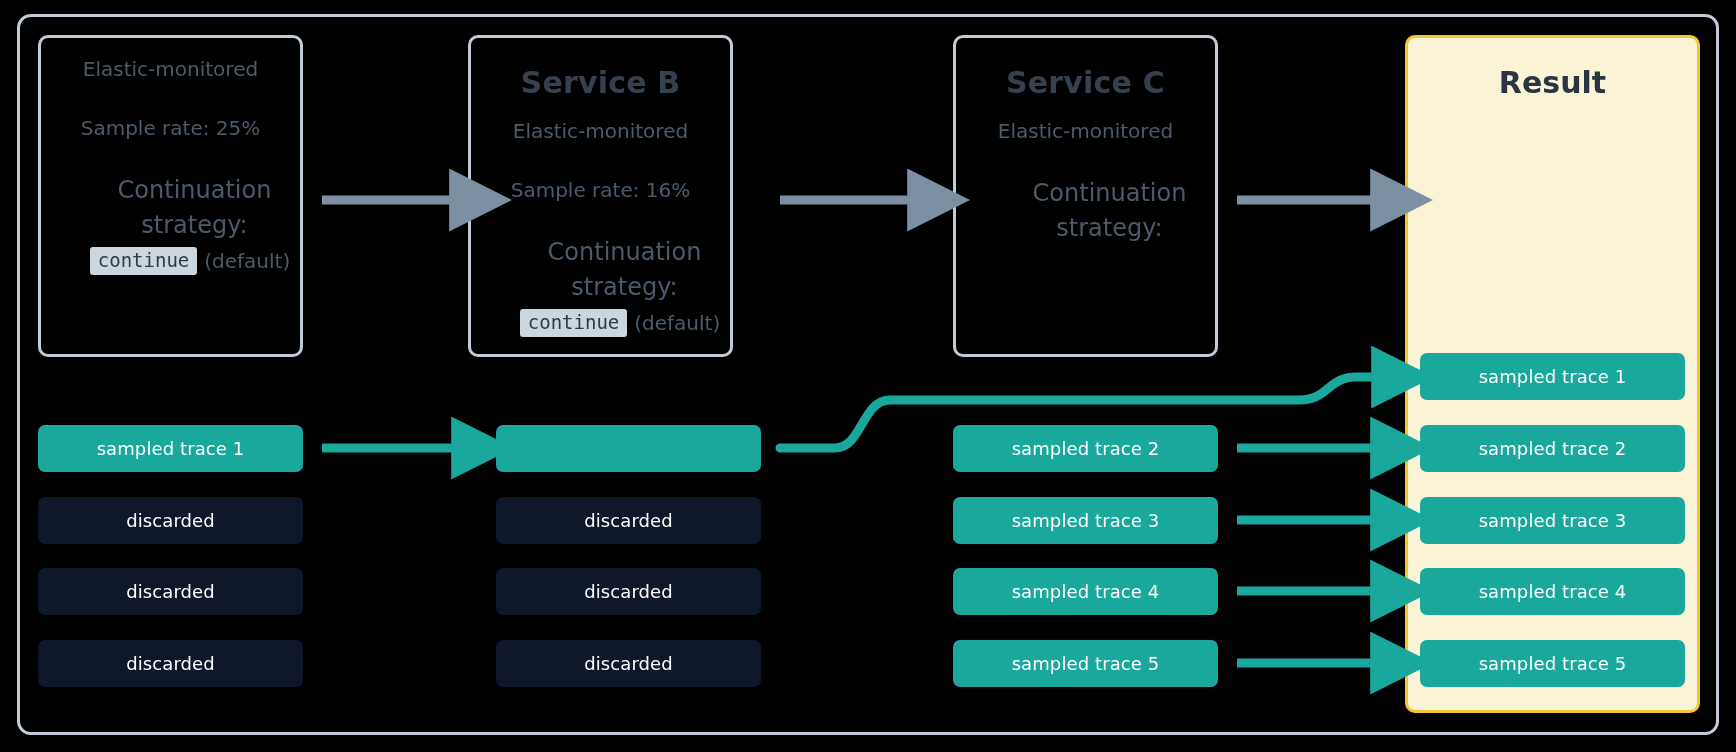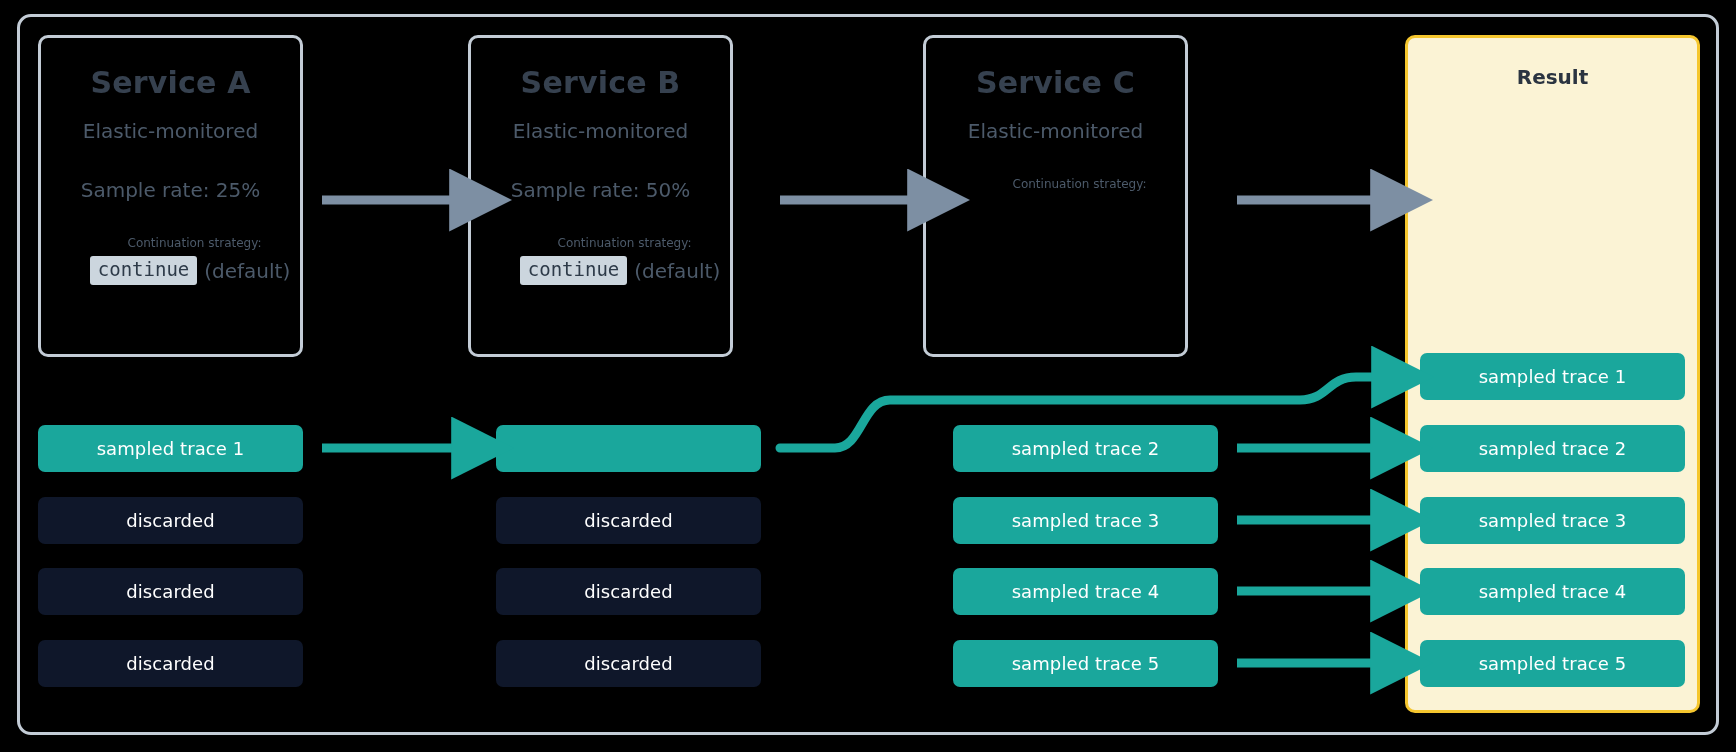--- a/index.html
+++ b/index.html
@@ -53,21 +53,21 @@
     font-size: 20px;
     color: #4c5a6a;
     margin-top: 19px;
   }
   .service-card .svc-rate {
     font-size: 20px;
     color: #4c5a6a;
     margin-top: 35px;
   }
   .service-card .svc-strat-label {
-    font-size: 12px;
+    font-size: 24px;
     color: #4c5a6a;
     margin-top: 33px;
     line-height: 1.45;
     margin-left: 48px;
   }
   .strat-row {
     margin-top: 4px;
     font-size: 20px;
     color: #4c5a6a;
     display: flex;
@@ -94,21 +94,21 @@
     top: 35px;
     width: 295px;
     height: 678px;
     background: #fbf3d5;
     border: 3px solid #f5c62e;
     border-radius: 10px;
     box-sizing: border-box;
     text-align: center;
   }
   .result-card .res-title {
-    font-size: 20px;
+    font-size: 30px;
     font-weight: bold;
     color: #2b3441;
     margin-top: 27px;
   }
 
   
   .chip {
     position: absolute;
     height: 47px;
     border-radius: 7px;
@@ -133,42 +133,41 @@
   }
 </style>
 </head>
 <body>
 
 <div id="stage">
 
   <div class="outer-frame"></div>
 
   <div class="service-card" style="left:38px;">
-    <div class="svc-title">Service A</div>
     <div class="svc-sub">Elastic-monitored</div>
     <div class="svc-rate">Sample rate: 25%</div>
     <div class="svc-strat-label">Continuation strategy:</div>
     <div class="strat-row">
       <span class="code-chip">continue</span>
       <span>(default)</span>
     </div>
   </div>
 
   <div class="service-card" style="left:468px;">
     <div class="svc-title">Service B</div>
     <div class="svc-sub">Elastic-monitored</div>
-    <div class="svc-rate">Sample rate: 50%</div>
+    <div class="svc-rate">Sample rate: 16%</div>
     <div class="svc-strat-label">Continuation strategy:</div>
     <div class="strat-row">
       <span class="code-chip">continue</span>
       <span>(default)</span>
     </div>
   </div>
 
-  <div class="service-card" style="left:923px;">
+  <div class="service-card" style="left:953px;">
     <div class="svc-title">Service C</div>
     <div class="svc-sub">Elastic-monitored</div>
     <div class="svc-strat-label">Continuation strategy:</div>
   </div>
 
   <div class="result-card">
     <div class="res-title">Result</div>
   </div>
 
   <div class="chip sampled" style="left:38px; top:425px; width:265px;">sampled trace 1</div>

